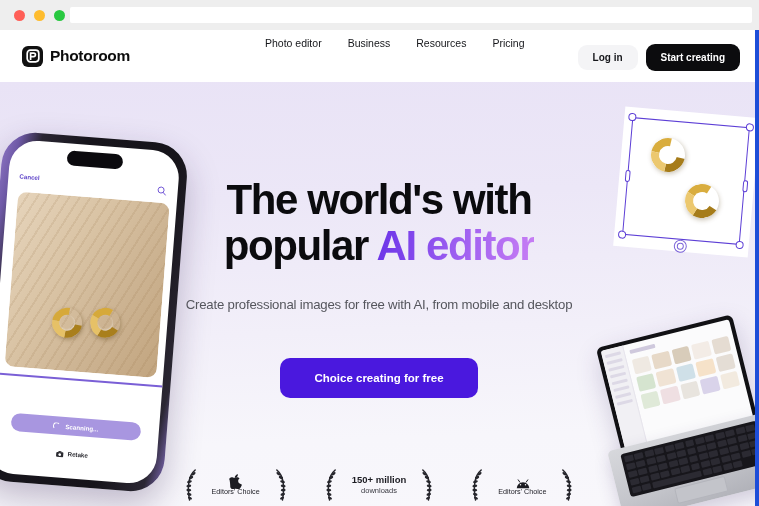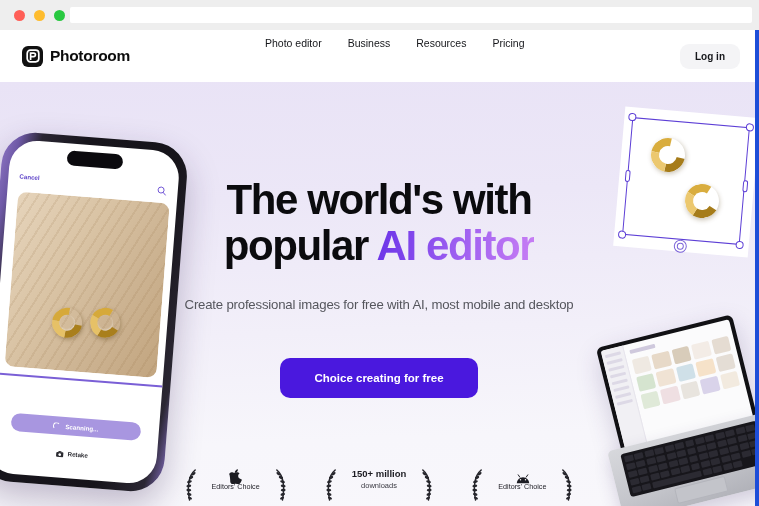--- a/index.html
+++ b/index.html
@@ -336,21 +336,21 @@
 
   
   .awards {
     position: absolute; left: 0; bottom: 4px;
     width: 758px;
     display: flex; align-items: center; justify-content: center;
     gap: 34px;
     z-index: 20;
   }
   .award {
-    display: flex; gap: 14px;
+    display: flex; align-items: center; gap: 14px;
   }
   .award-mid {
     display: flex; flex-direction: column; align-items: center;
     line-height: 1.35;
   }
   .award-title { font-size: 9.5px; font-weight: bold; color: #1c1c22; white-space: nowrap; }
   .award-sub { font-size: 7.5px; color: #3a3a42; }
   .award-label { font-size: 7.2px; font-weight: normal; color: #23232a; white-space: nowrap; }
   .award-icon { width: 14px; height: 14px; display: block; }
   .laurel { width: 15px; height: 34px; display: block; }
@@ -384,20 +384,21 @@
 
       <div class="nav-links">
         <span class="nav-link">Photo editor</span>
         <span class="nav-link">Business</span>
         <span class="nav-link">Resources</span>
         <span class="nav-link">Pricing</span>
       </div>
 
       <div class="nav-actions">
         <button class="btn-login">Log in</button>
+        <button class="btn-start">Start creating</button>
       </div>
     </div>
 
     <div class="hero">
 
       <div class="phone">
         <div class="phone-body">
           <div class="phone-screen">
             <div class="phone-notch"></div>
             <div class="phone-topbar">
@@ -556,21 +557,21 @@
           </div>
           <div class="trackpad"></div>
         </div>
       </div>
 
       <div class="hero-copy">
         <div class="headline">
           <span>The world's with</span><br>
           <span>popular </span><span class="hl-ai">AI editor</span>
         </div>
-        <div class="subhead">Create professional images for free with AI, most mobile and desktop</div>
+        <div class="subhead">Create professional images for free with AI, from mobile and desktop</div>
       </div>
 
       <div class="cta-wrap">
         <button class="btn-cta">Choice creating for free</button>
       </div>
 
       <div class="awards">
 
         <div class="award">
           <span class="laurel">

